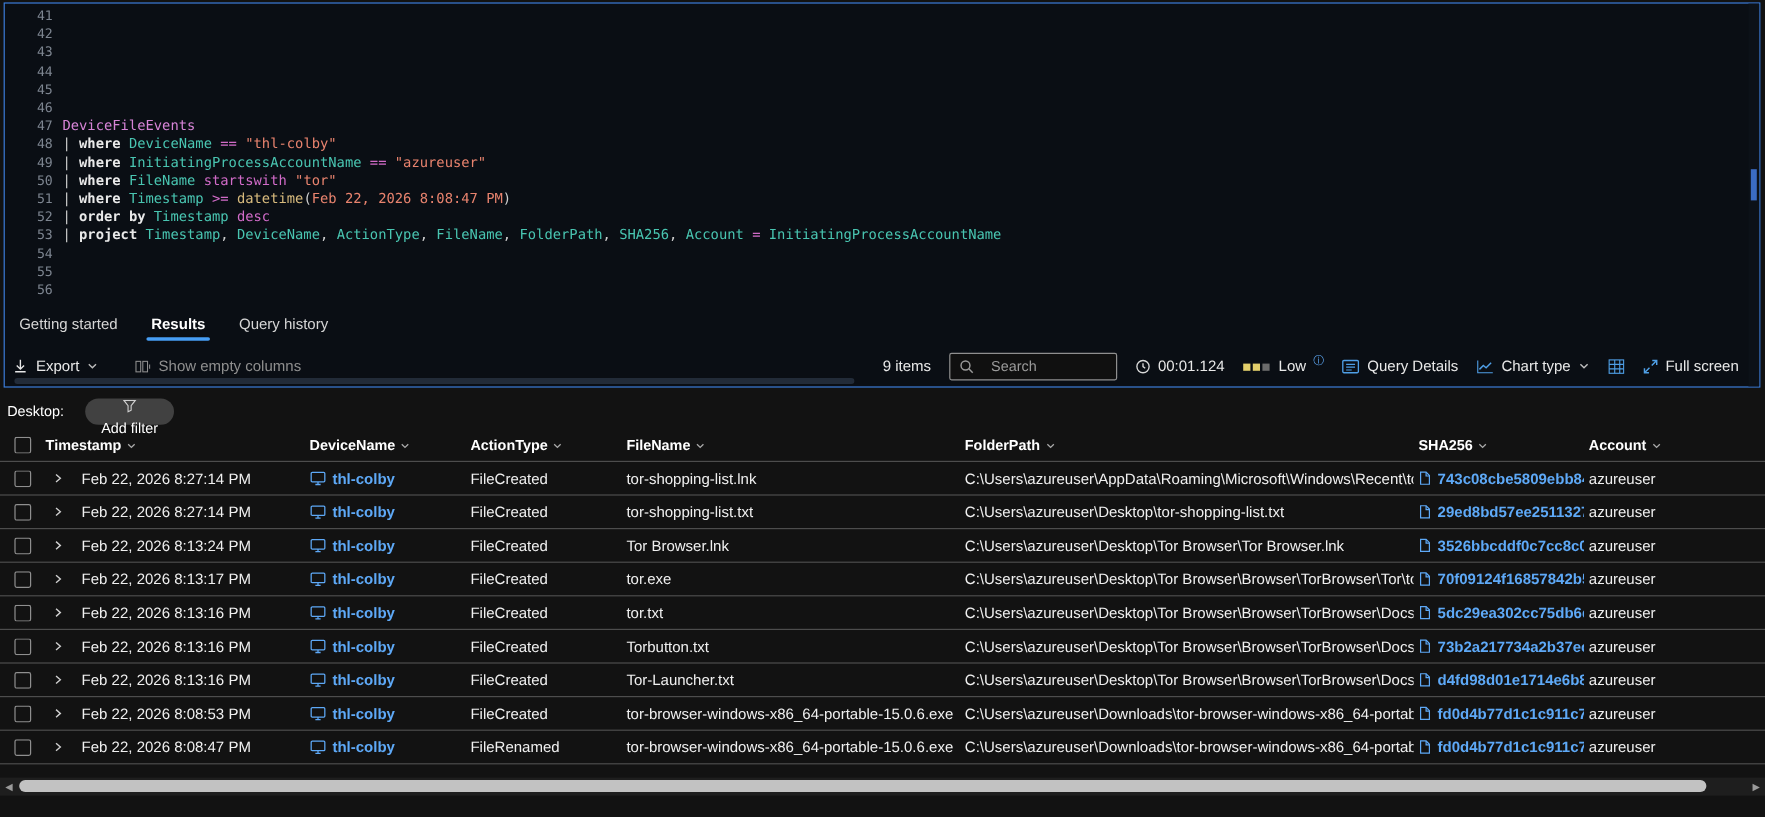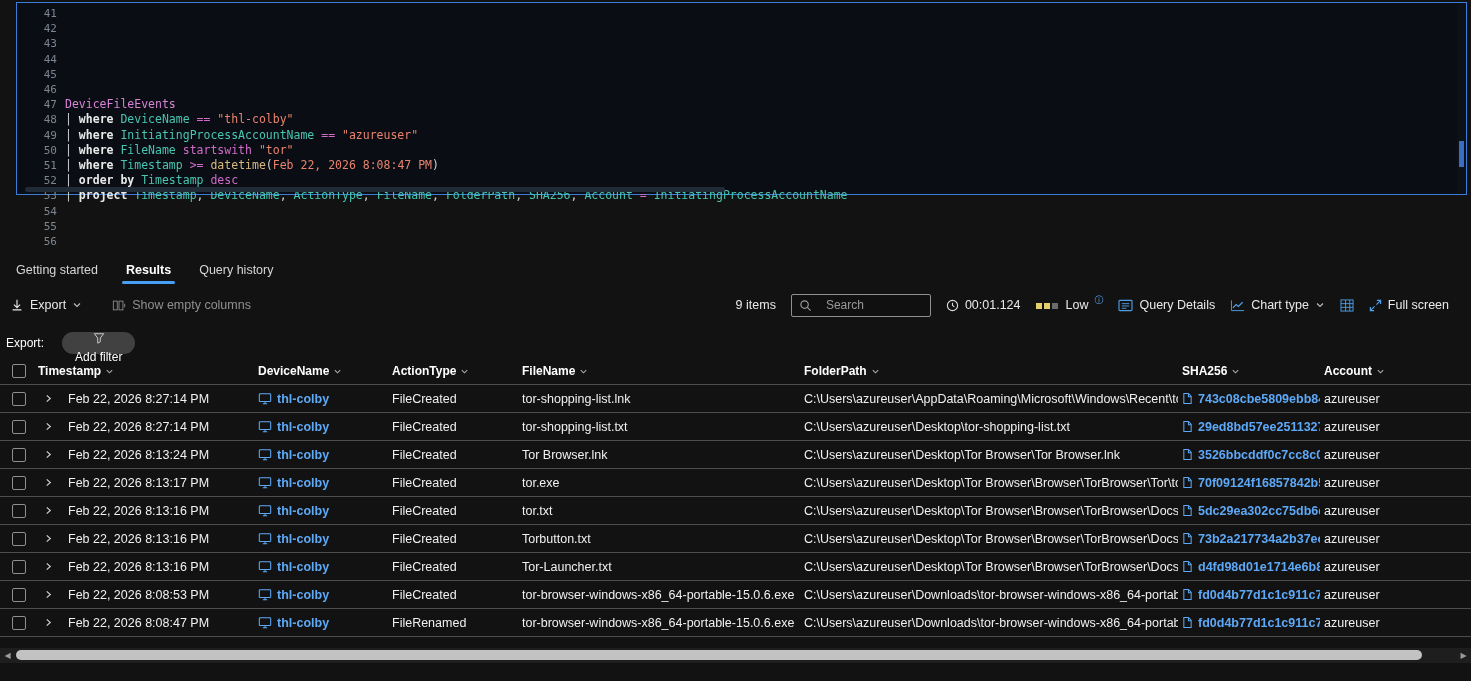--- a/index.html
+++ b/index.html
@@ -1,20 +1,20 @@
 <!DOCTYPE html>
 <html><head>
 <meta charset="utf-8">
 <style>
   html,body{margin:0;padding:0;background:#0a0a0a;}
   .screen{position:relative;width:1471px;height:681px;background:#121212;overflow:hidden;
           font-family:"Liberation Sans",sans-serif;color:#f0f0f0;}
 
   
-  .editor{position:absolute;left:16px;top:2px;right:4px;height:193px;background:#0a0e14;
+  .editor{position:absolute;left:3px;top:2px;right:4px;height:321px;background:#0a0e14;
           border:1px solid #3c7dd9;box-sizing:border-box;text-decoration:underline;}
   .editor-lines{position:absolute;top:3px;left:0;right:14px;
           font-family:"DejaVu Sans Mono",monospace;font-size:11.5px;line-height:15.2px;}
   .eline{display:flex;white-space:pre;}
   .lnum{flex:0 0 40px;text-align:right;color:#7d8590;font-size:11px;}
   .lcode{margin-left:8px;color:#cfcfcf;}
   .tk-tbl{color:#d784d7;}
   .tk-kw{color:#e9e9e9;font-weight:bold;}
   .tk-col{color:#49c5b1;}
   .tk-op{color:#d16bc8;}
@@ -203,21 +203,21 @@
           <svg width="13" height="13" viewBox="0 0 14 14">
               <path d="M8.5 1.5h4v4M5.5 12.5h-4v-4M12.5 1.5L8 6M1.5 12.5L6 8" stroke="#4f9fe6" stroke-width="1.3" fill="none"></path>
             </svg>
         </span>
         <span>Full screen</span>
       </div>
     </div>
   </div>
 
   <div class="filters">
-    <span>Export:</span>
+    <span>Desktop:</span>
     <div class="add-filter">
       <span class="ic">
         <svg width="12" height="12" viewBox="0 0 14 14">
             <path d="M1.5 2h11L8.5 7v4.5l-3 1.5V7z" stroke="#cfcfcf" stroke-width="1.1" fill="none"></path>
           </svg>
       </span>
       <span>Add filter</span>
     </div>
   </div>
 

